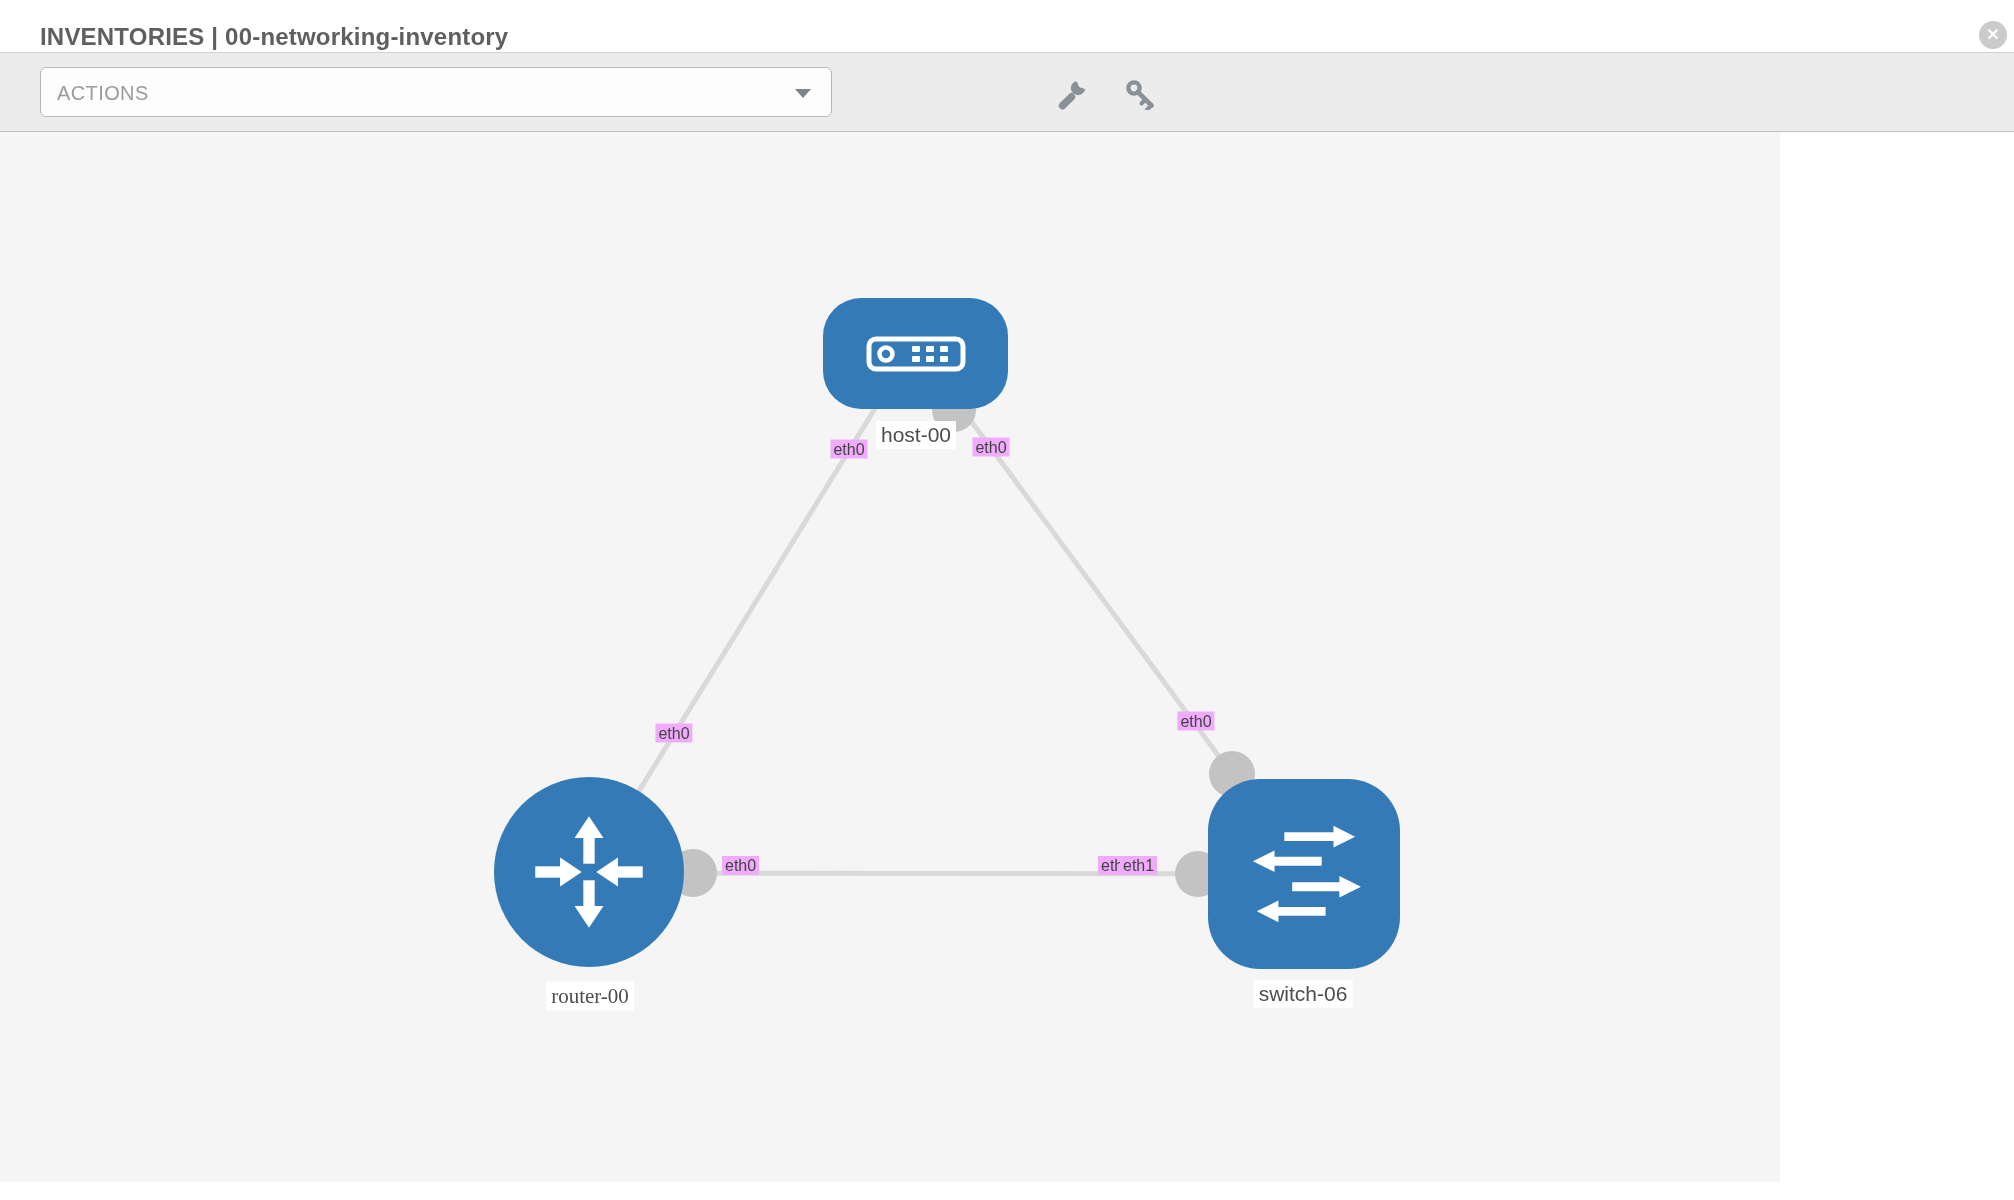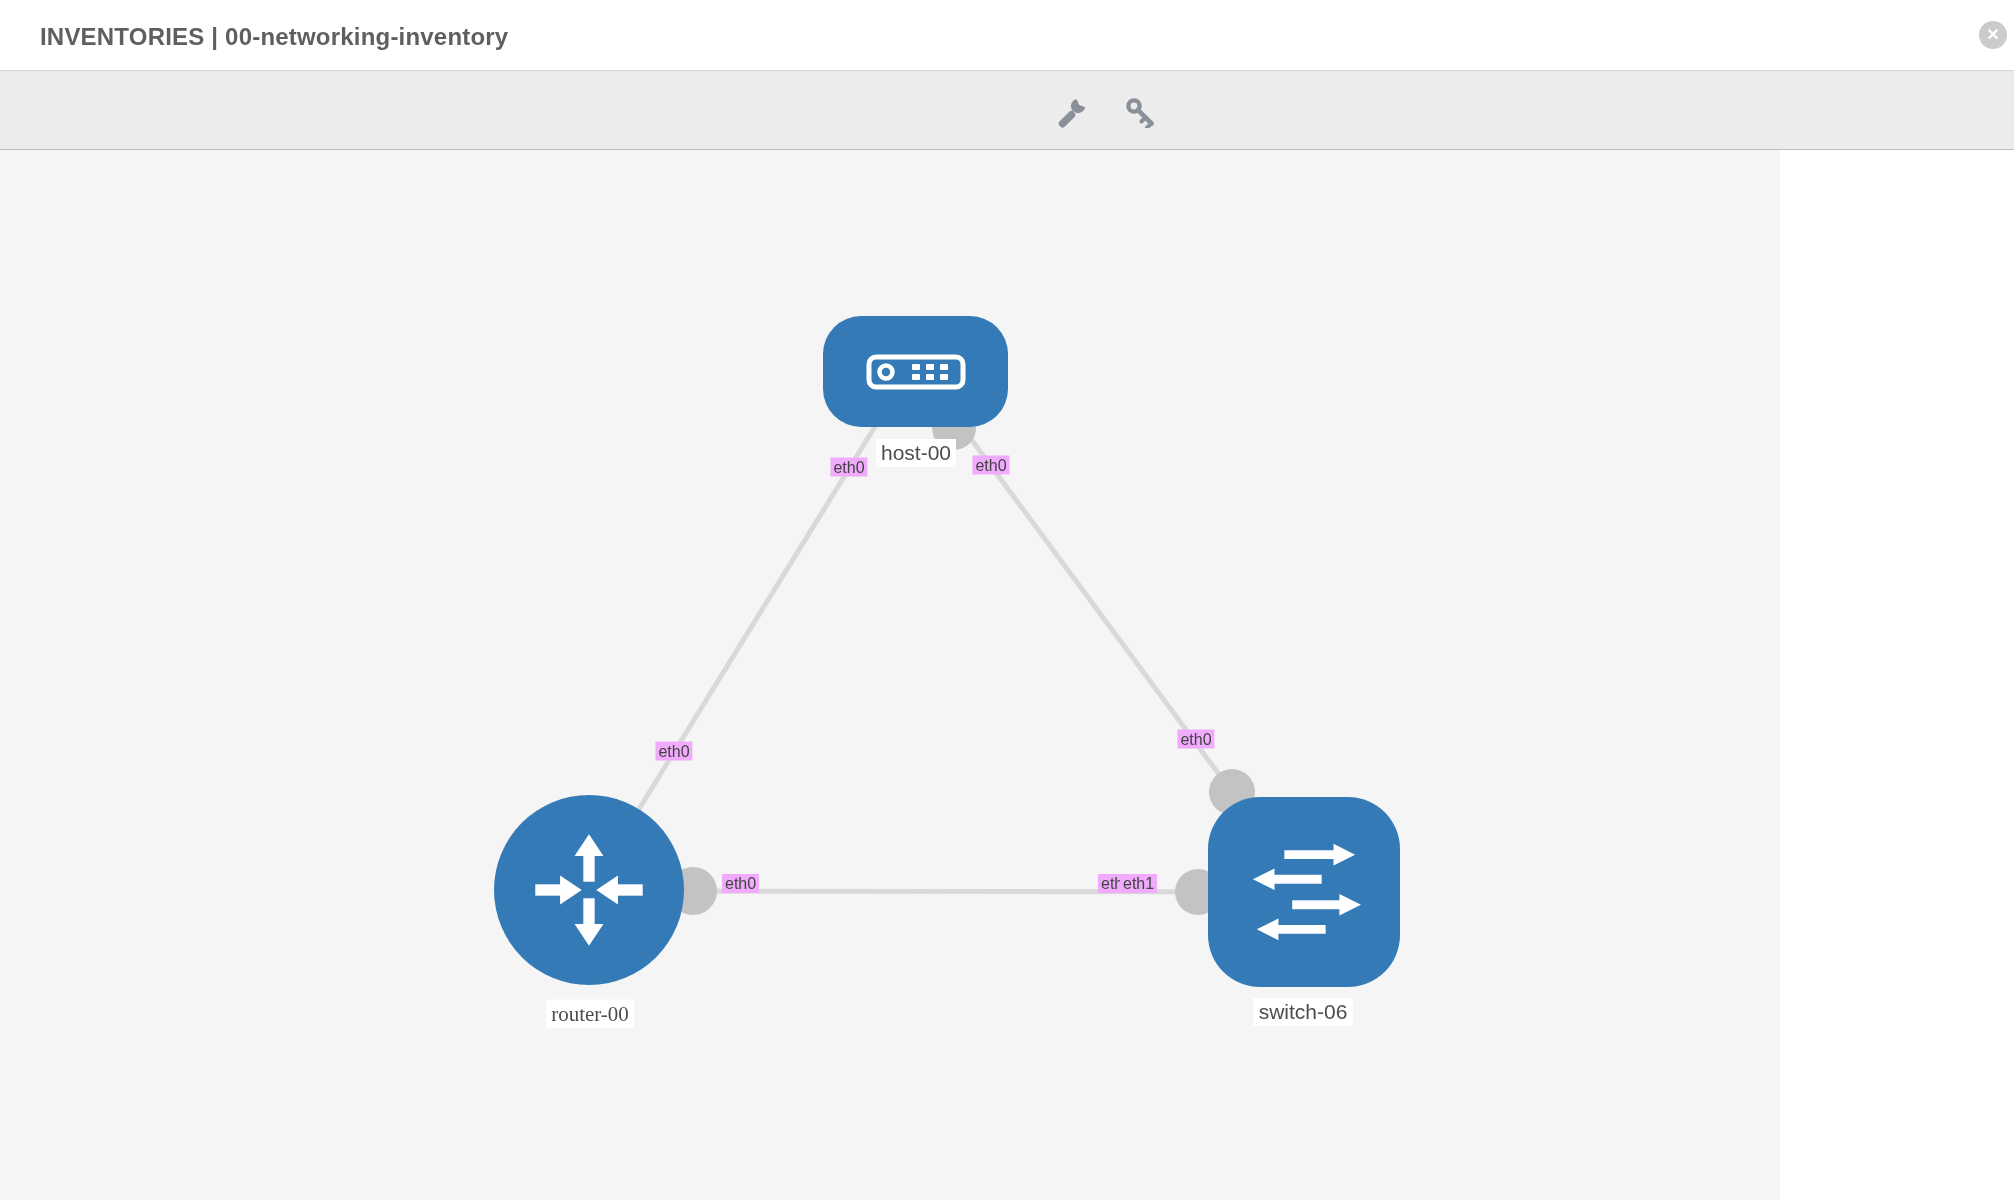--- a/index.html
+++ b/index.html
@@ -1,20 +1,20 @@
 <!DOCTYPE html>
 <html><head>
 <meta charset="utf-8">
 <style>
   * { margin: 0; padding: 0; box-sizing: border-box; }
   html, body { width: 2014px; height: 1200px; overflow: hidden; background: #fff;
     font-family: "Liberation Sans", sans-serif; }
 
   
-  .header { position: relative; width: 2014px; height: 70px; background: #ffffff; }
+  .header { position: relative; width: 2014px; height: 52px; background: #ffffff; }
   .page-title { position: absolute; left: 40px; top: 0; height: 70px; line-height: 74px;
     font-size: 24px; font-weight: bold; color: #5f5f5f; letter-spacing: 0.2px; }
   .close-btn { position: absolute; left: 1979px; top: 21px; width: 28px; height: 28px;
     border-radius: 50%; background: #cbcbcb; color: #ffffff; text-align: center;
     line-height: 28px; font-size: 16px; font-weight: bold; cursor: pointer; }
 
   
   .toolbar { position: relative; width: 2014px; height: 80px; background: #ececec;
     border-top: 1px solid #d2d2d2; border-bottom: 1px solid #bfbfbf; }
   .select-box { position: absolute; top: 14px; height: 50px; background: #fdfdfd;
@@ -66,20 +66,24 @@
 <body>
 
 <div class="header">
   <div class="page-title">INVENTORIES | 00-networking-inventory</div>
   <div class="close-btn">
     <span>✕</span>
   </div>
 </div>
 
 <div class="toolbar">
+  <div class="select-box actions-box">
+    <span class="select-label">ACTIONS</span>
+    <span class="caret"></span>
+  </div>
 
   <div class="tool-icon wrench-pos">
     <svg width="32" height="32" viewBox="0 0 32 32">
       <circle cx="22" cy="10" r="7.2" fill="#8a9097"></circle>
       <circle cx="26.5" cy="5.5" r="4.6" fill="#ececec"></circle>
       <rect x="20" y="2" width="12" height="6" fill="#ececec" transform="rotate(45 26 5)"></rect>
       <rect x="1" y="19.5" width="20" height="7.5" rx="3.7" fill="#8a9097" transform="rotate(-45 11 23.2)"></rect>
     </svg>
   </div>
   <div class="tool-icon key-pos">

